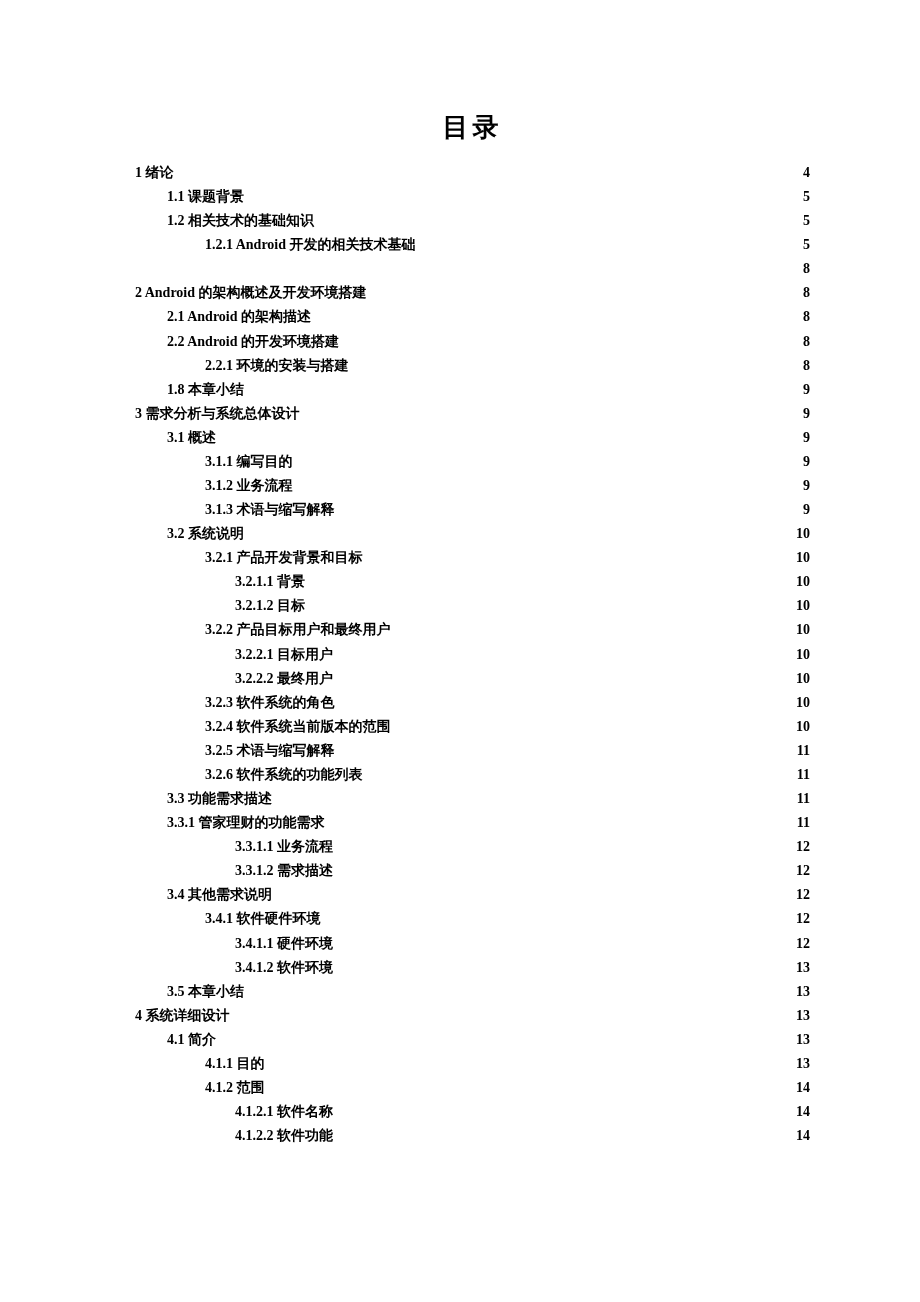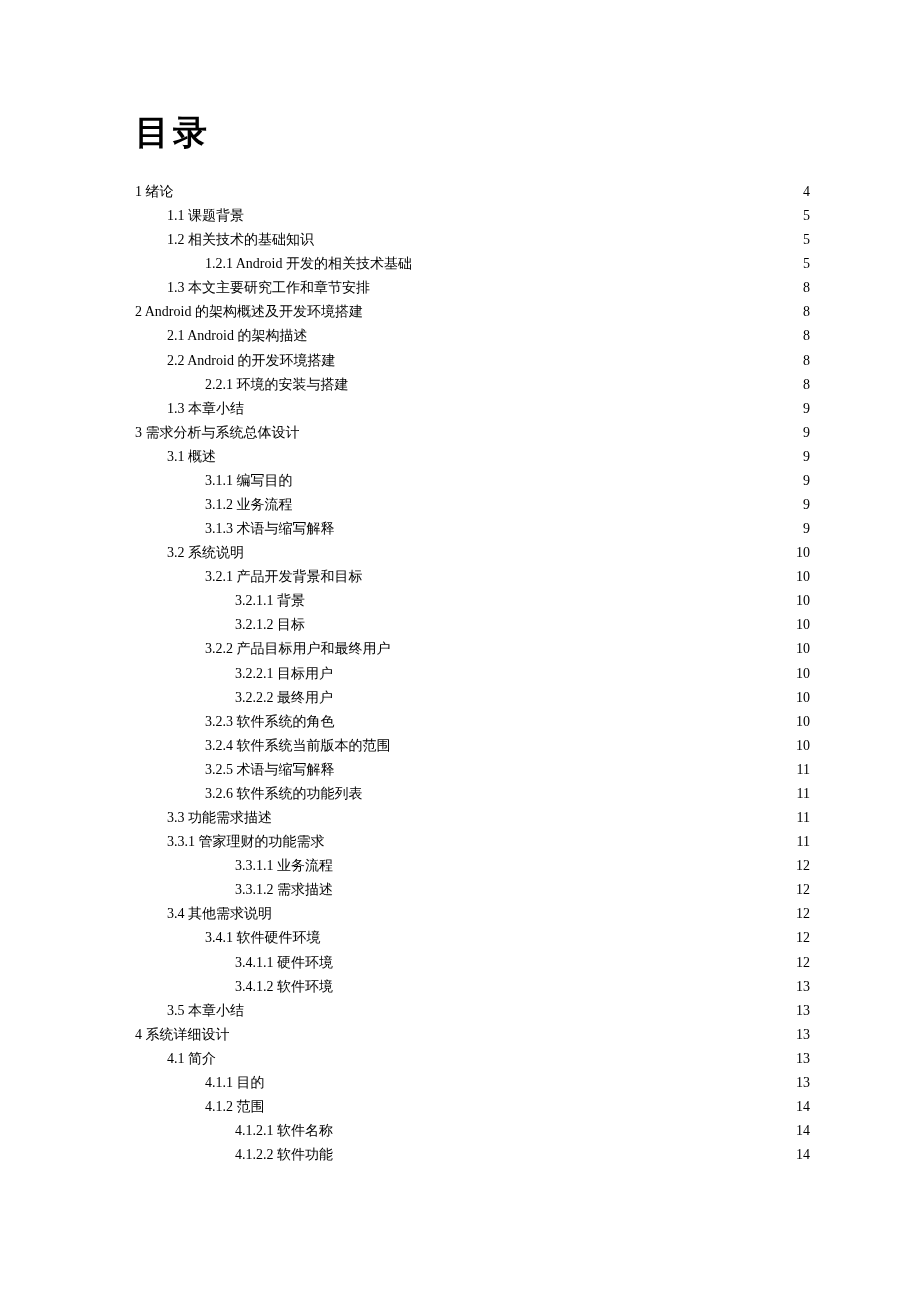--- a/index.html
+++ b/index.html
@@ -7,36 +7,37 @@
     background: #fff;
     font-family: "SimSun", "宋体", serif;
     width: 920px;
     height: 1302px;
     position: relative;
   }
   .page {
     padding: 110px 110px 0 135px;
   }
   .title {
-    text-align: left;
-    font-size: 34px;
+    text-align: center;
+    font-size: 26px;
     font-weight: bold;
     font-family: "SimHei", "黑体", sans-serif;
-    margin-bottom: 24px;
+    margin-bottom: 16px;
     letter-spacing: 4px;
   }
   .toc {
     font-size: 14px;
     line-height: 1.72;
     color: #000;
   }
   .entry {
     display: flex;
     align-items: baseline;
     white-space: nowrap;
+    font-weight: bold;
   }
   .label { flex: 0 0 auto; }
   .leader {
     flex: 1 1 auto;
     overflow: hidden;
     position: relative;
     margin: 0 2px;
   }
   .leader::after {
     content: "..................................................................................................................................................................................................................";
@@ -71,21 +72,20 @@
         <span class="label">1.2 相关技术的基础知识</span>
         <span class="leader"></span>
         <span class="pageno">5</span>
       </div>
       <div class="entry lvl-2">
         <span class="label">1.2.1 Android 开发的相关技术基础</span>
         <span class="leader"></span>
         <span class="pageno">5</span>
       </div>
       <div class="entry lvl-1">
-        <span class="label">1.3  本文主要研究工作和章节安排</span>
         <span class="leader"></span>
         <span class="pageno">8</span>
       </div>
       <div class="entry lvl-0">
         <span class="label">2 Android 的架构概述及开发环境搭建</span>
         <span class="leader"></span>
         <span class="pageno">8</span>
       </div>
       <div class="entry lvl-1">
         <span class="label">2.1 Android 的架构描述</span>
@@ -96,21 +96,21 @@
         <span class="label">2.2 Android 的开发环境搭建</span>
         <span class="leader"></span>
         <span class="pageno">8</span>
       </div>
       <div class="entry lvl-2">
         <span class="label">2.2.1  环境的安装与搭建</span>
         <span class="leader"></span>
         <span class="pageno">8</span>
       </div>
       <div class="entry lvl-1">
-        <span class="label">1.3  本章小结</span>
+        <span class="label">1.8  本章小结</span>
         <span class="leader"></span>
         <span class="pageno">9</span>
       </div>
       <div class="entry lvl-0">
         <span class="label">3  需求分析与系统总体设计</span>
         <span class="leader"></span>
         <span class="pageno">9</span>
       </div>
       <div class="entry lvl-1">
         <span class="label">3.1    概述</span>

